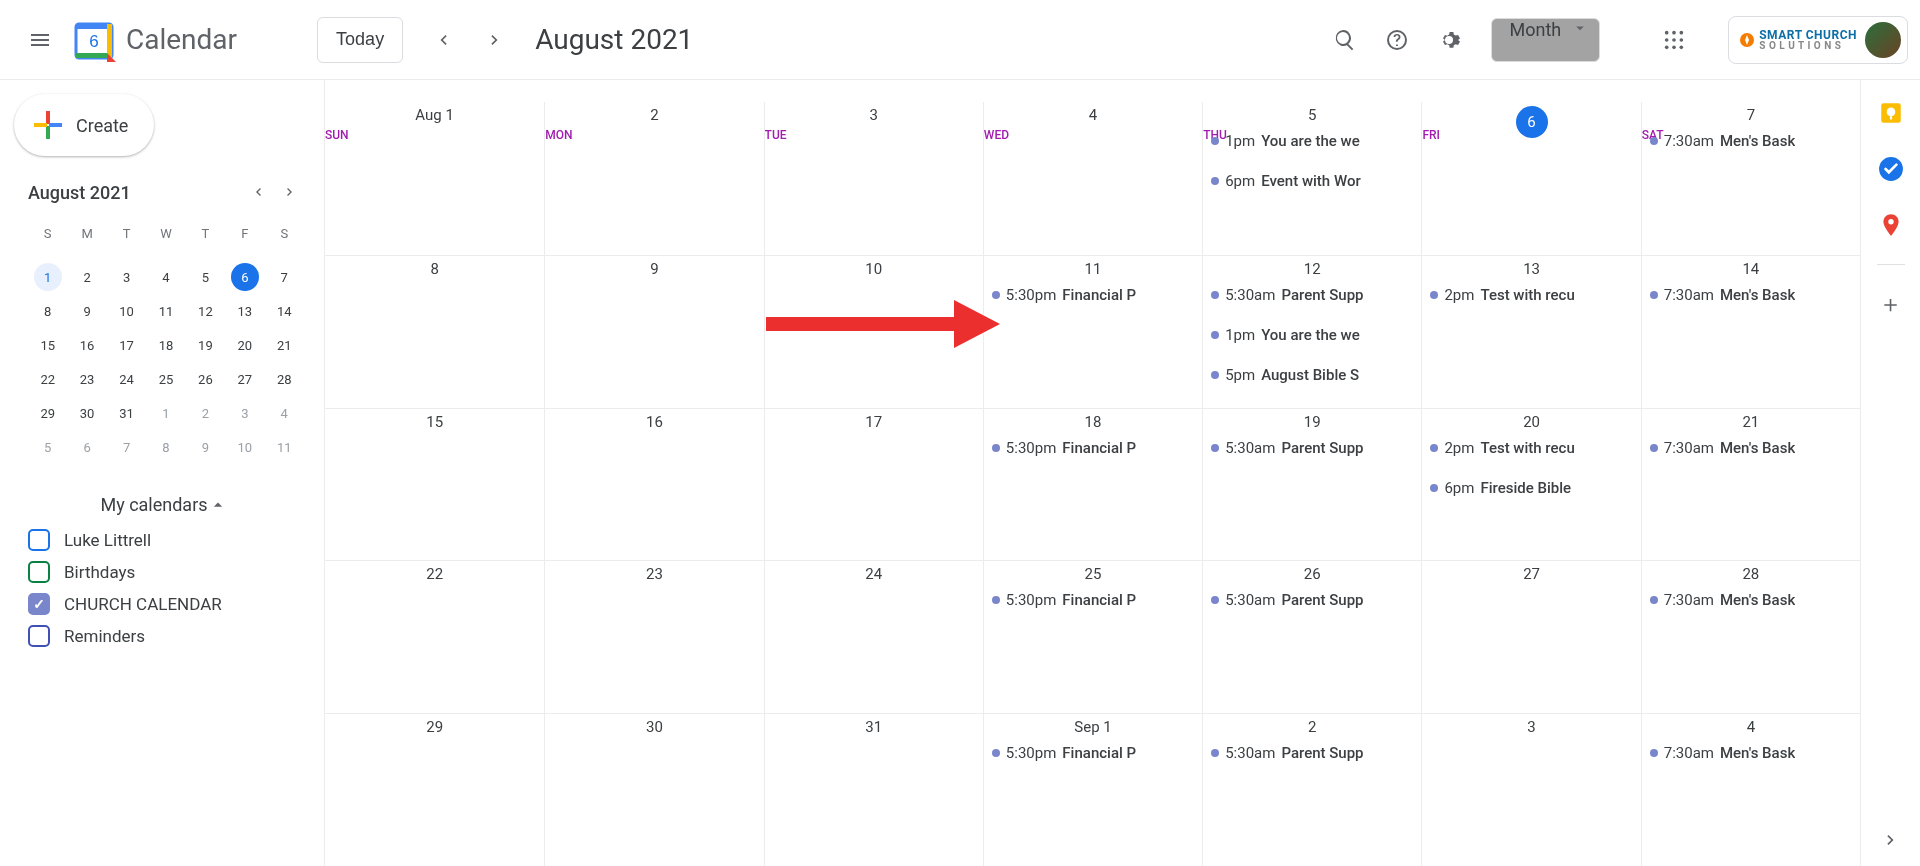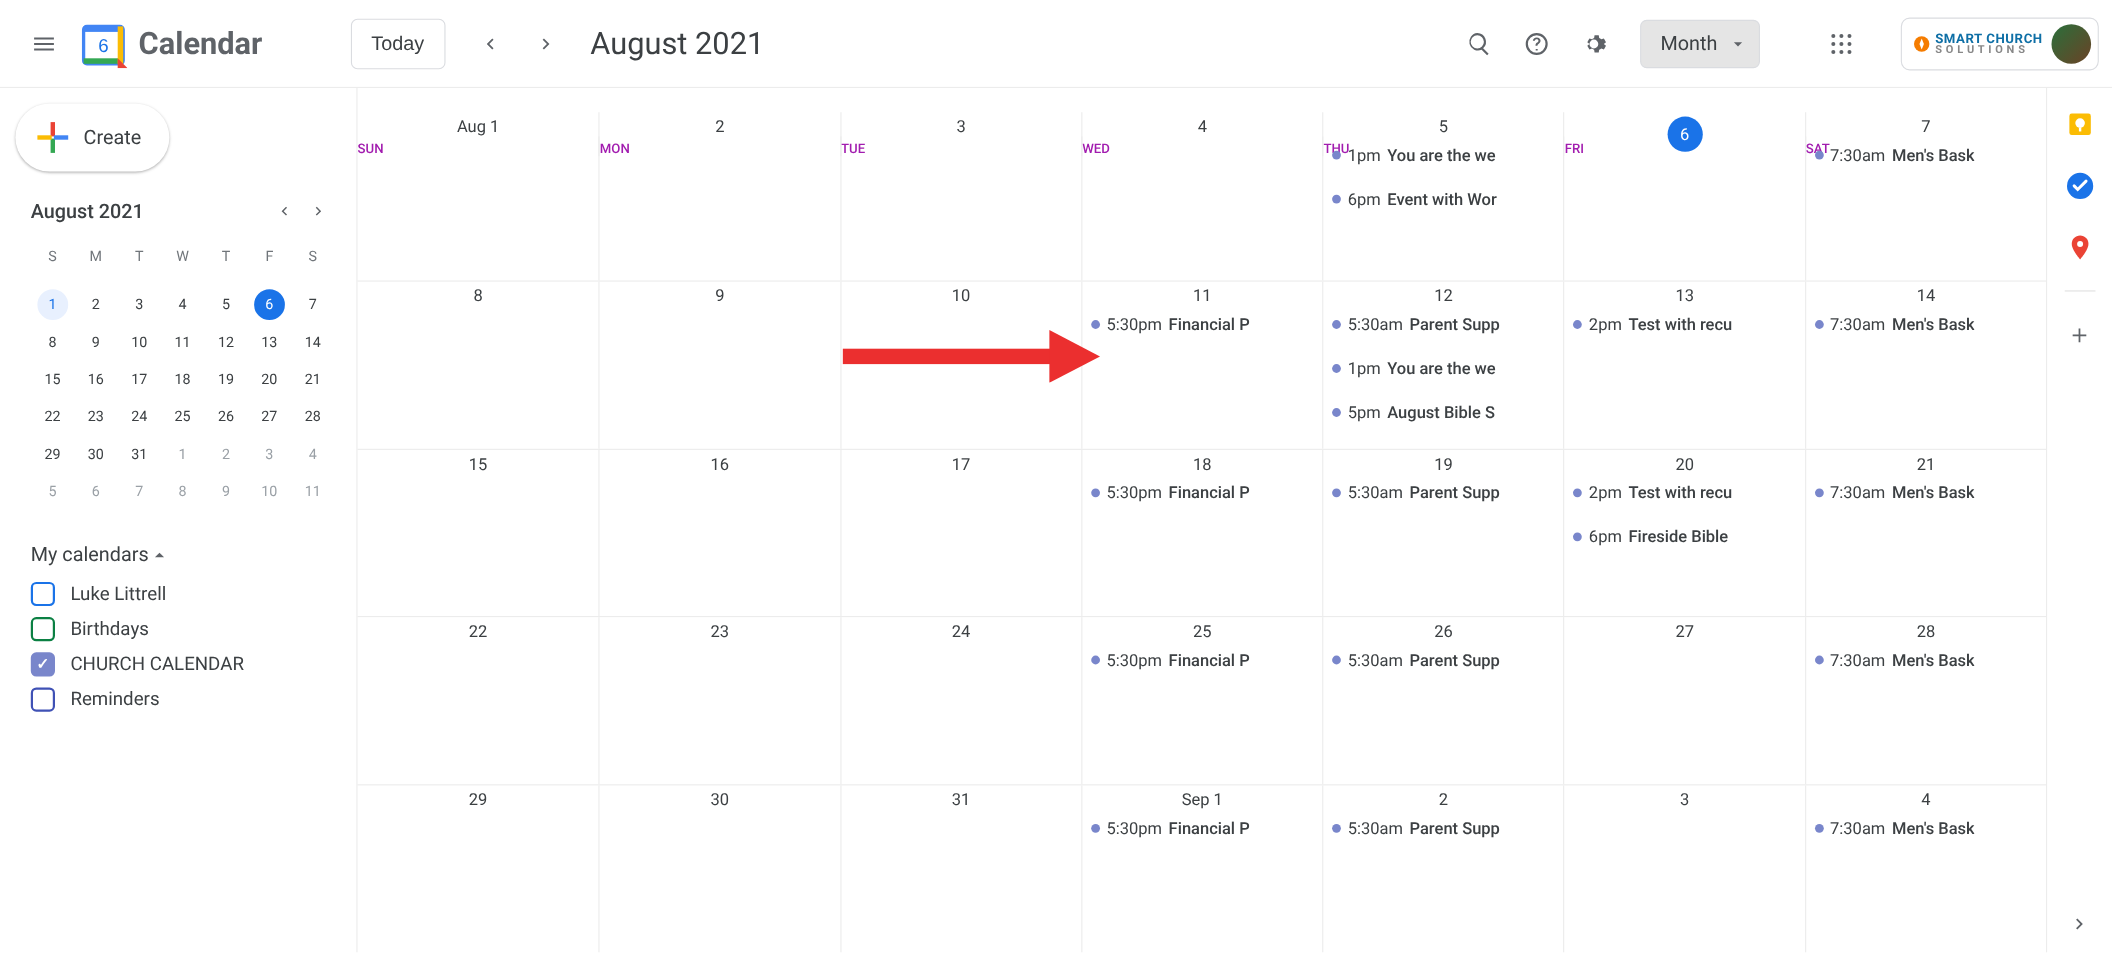--- a/index.html
+++ b/index.html
@@ -8,34 +8,34 @@
 
   
   .header {
     display:flex; align-items:center; height:80px; padding:0 12px 0 8px;
     border-bottom:1px solid #ececec;
   }
   .hamburger { width:48px; height:48px; border-radius:50%; display:flex; align-items:center; justify-content:center; cursor:pointer; margin-left:8px; }
   .hamburger svg { width:24px; height:24px; fill:#5f6368; }
   .logo-wrap { display:flex; align-items:center; margin-left:8px; }
   .logo-icon { width:44px; height:44px; display:flex; align-items:center; justify-content:center; }
-  .logo-title { font-size:28px; color:#5f6368; margin-left:10px; font-weight:700; }
+  .logo-title { font-size:28px; color:#5f6368; margin-left:10px; font-weight:400; }
   .btn-today {
     margin-left:80px; height:46px; padding:0 18px; border:1px solid #dadce0; border-radius:6px;
     background:#fff; font-size:18px; color:#3c4043; cursor:pointer;
   }
   .nav-arrow { width:40px; height:40px; border-radius:50%; display:flex; align-items:center; justify-content:center; cursor:pointer; color:#5f6368; margin-left:12px; }
   .nav-arrow:first-of-type { margin-left:20px; }
   .month-label { font-size:28px; color:#3c4043; margin-left:20px; }
   .header-spacer { flex:1; }
   .icon-btn { width:48px; height:48px; border-radius:50%; display:flex; align-items:center; justify-content:center; cursor:pointer; margin-left:4px; }
   .icon-btn svg { width:24px; height:24px; fill:#5f6368; }
   .view-switch {
-    height:44px; padding:0 10px 0 18px; border:1px solid #dadce0; border-radius:6px; background:#e5e5e5;
-    display:flex; align-items:center; font-size:18px; color:#3c4043; cursor:pointer; margin-left:18px;
+    height:44px; padding:0 10px 0 18px; border:1px solid #dadce0; border-radius:6px; background:#a3a3a3;
+    display:flex; align-items:flex-start; font-size:18px; color:#3c4043; cursor:pointer; margin-left:18px;
   }
   .view-switch svg { width:18px; height:18px; fill:#5f6368; margin-left:10px; }
   .apps-btn { width:48px; height:48px; display:flex; align-items:center; justify-content:center; cursor:pointer; margin-left:50px; }
   .brand-chip {
     height:48px; border:1px solid #dadce0; border-radius:8px; display:flex; align-items:center;
     padding:0 6px 0 10px; margin-left:30px; gap:8px;
   }
   .brand-chip-logo { display:flex; align-items:center; gap:4px; font-size:12px; font-weight:700; color:#0e6fa6; letter-spacing:.5px; }
   .brand-chip .avatar { width:36px; height:36px; border-radius:50%; background:linear-gradient(135deg,#2a6f3b,#6b4226); }
 
@@ -66,21 +66,21 @@
   .meet-title { font-size:18px; color:#3c4043; }
   .search-people {
     margin-top:12px; background:#f1f3f4; border-radius:6px; height:44px;
     display:flex; align-items:center; gap:12px; padding:0 14px; color:#5f6368;
   }
   .search-people input {
     border:0; background:transparent; outline:0; font-size:16px; color:#3c4043; width:100%;
   }
 
   .mycal { padding:30px 24px 0 28px; }
-  .mycal-head { display:flex; align-items:center; justify-content:flex-start; font-size:18px; color:#3c4043; cursor:pointer; }
+  .mycal-head { display:flex; align-items:center; justify-content:center; font-size:18px; color:#3c4043; cursor:pointer; }
   .cal-list { margin-top:14px; display:flex; flex-direction:column; gap:10px; }
   .cal-item { display:flex; align-items:center; gap:14px; font-size:17px; color:#3c4043; cursor:pointer; }
   .chk { width:22px; height:22px; border-radius:5px; border:2.5px solid; display:flex; align-items:center; justify-content:center; flex-shrink:0; }
   .chk.checked::after { content:'✓'; color:#fff; font-size:14px; font-weight:700; line-height:1; }
   .chk.c-blue { border-color:#1a73e8; }
   .chk.c-green { border-color:#0b8043; }
   .chk.c-lav { border-color:#7986cb; background:#7986cb; }
   .chk.c-dark { border-color:#3f51b5; }
 
   

